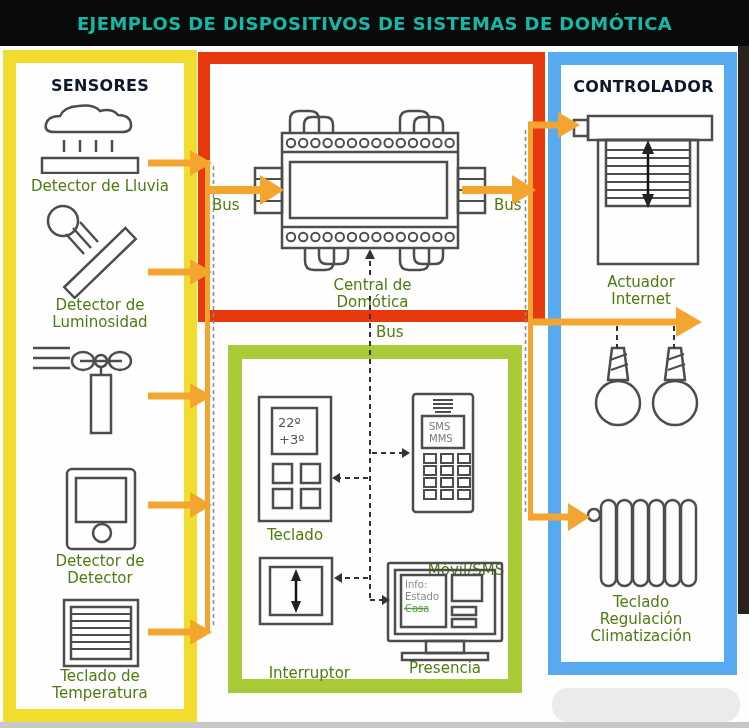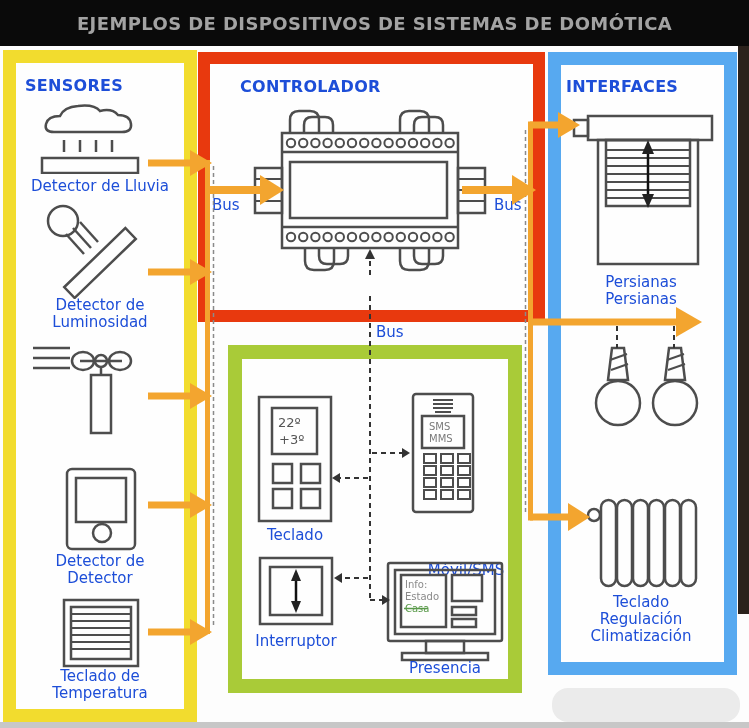--- a/index.html
+++ b/index.html
@@ -1,29 +1,29 @@
 <!DOCTYPE html>
 <html><head>
 <meta charset="utf-8">
 <style>
   html,body{margin:0;padding:0;background:#fff;}
   #stage{position:relative;width:749px;height:728px;overflow:hidden;background:#fdfdfd;
          font-family:"DejaVu Sans",sans-serif;}
   .abs{position:absolute;}
   .box{position:absolute;background:#fefefe;box-sizing:border-box;}
-  .lbl{position:absolute;text-align:center;font-size:15px;line-height:17px;color:#1d4ed8;}
-  .hdr{position:absolute;font-weight:bold;font-size:16px;color:#1d4ed8;letter-spacing:.3px;}
+  .lbl{position:absolute;text-align:center;font-size:15px;line-height:17px;color:#4d7c0f;}
+  .hdr{position:absolute;text-align:center;font-weight:bold;font-size:16px;color:#0f172a;letter-spacing:.3px;}
   svg{display:block;}
   svg .ln{stroke:#4d4d4d;stroke-width:2.5;fill:none;}
   svg .thin{stroke:#4d4d4d;stroke-width:2;fill:none;}
   svg .blk{fill:#222;}
   svg text{font-family:"DejaVu Sans",sans-serif;}
   #titlebar{position:absolute;left:0;top:0;width:749px;height:46px;display:flex;
             align-items:center;justify-content:center;}
-  #titlebar span{color:#a3a3a3;font-weight:bold;font-size:18px;letter-spacing:.4px;}
+  #titlebar span{color:#14b8a6;font-weight:bold;font-size:18px;letter-spacing:.4px;}
 </style>
 </head>
 <body>
 
 <div id="stage">
 
   <div class="abs" style="left:738px;top:44px;width:11px;height:570px;background:#2b221c;"></div>
   <div class="abs" style="left:552px;top:688px;width:188px;height:34px;background:#ebebeb;border-radius:16px;"></div>
   <div class="abs" style="left:0;top:722px;width:749px;height:6px;background:#c7c7c7;"></div>
 
@@ -81,21 +81,20 @@
     <rect class="ln" x="9" y="9" width="60" height="52"></rect>
     <line class="thin" x1="9" y1="16" x2="69" y2="16"></line>
       <line class="thin" x1="9" y1="23" x2="69" y2="23"></line>
     <line class="thin" x1="9" y1="30" x2="69" y2="30"></line>
       <line class="thin" x1="9" y1="37" x2="69" y2="37"></line>
     <line class="thin" x1="9" y1="44" x2="69" y2="44"></line>
       <line class="thin" x1="9" y1="51" x2="69" y2="51"></line>
   </svg>
   <div class="lbl" style="left:45px;top:668px;width:110px;">Teclado de Temperatura</div>
 
-  <div class="hdr" style="left:240px;top:77px;width:260px;">CONTROLADOR</div>
 
   <svg class="abs" style="left:250px;top:100px;" width="250" height="180" viewBox="0 0 250 180">
     <path class="ln" d="M40,33 V20 Q40,11 49,11 H60 Q69,11 69,20 V33"></path>
     <path class="ln" d="M54,33 V25 Q54,17 62,17 H75 Q83,17 83,25 V33"></path>
     <path class="ln" d="M150,33 V20 Q150,11 159,11 H170 Q179,11 179,20 V33"></path>
     <path class="ln" d="M164,33 V25 Q164,17 172,17 H185 Q193,17 193,25 V33"></path>
     <rect class="ln" x="32" y="33" width="176" height="115"></rect>
     <line class="ln" x1="32" y1="52" x2="208" y2="52"></line>
     <line class="ln" x1="32" y1="127" x2="208" y2="127"></line>
     <rect class="ln" x="40" y="62" width="157" height="56"></rect>
@@ -136,25 +135,26 @@
         <circle cx="175.2" cy="137" r="4.2"></circle>
         <circle cx="187.4" cy="137" r="4.2"></circle>
         <circle cx="199.6" cy="137" r="4.2"></circle>
     </g>
     <path class="ln" d="M55,148 V161 Q55,170 64,170 H75 Q84,170 84,161 V148"></path>
     <path class="ln" d="M69,148 V156 Q69,164 77,164 H90 Q98,164 98,156 V148"></path>
     <path class="ln" d="M150,148 V161 Q150,170 159,170 H170 Q179,170 179,161 V148"></path>
     <path class="ln" d="M164,148 V156 Q164,164 172,164 H185 Q193,164 193,156 V148"></path>
   </svg>
 
+  <div class="lbl" style="left:300px;top:277px;width:145px;">Central de Domótica</div>
   <div class="lbl" style="left:212px;top:197px;width:40px;text-align:left;">Bus</div>
   <div class="lbl" style="left:494px;top:197px;width:40px;text-align:left;">Bus</div>
   <div class="lbl" style="left:376px;top:324px;width:40px;text-align:left;">Bus</div>
 
-  <div class="hdr" style="left:566px;top:77px;width:155px;">INTERFACES</div>
+  <div class="hdr" style="left:566px;top:77px;width:155px;">CONTROLADOR</div>
 
   <svg class="abs" style="left:572px;top:112px;" width="146" height="158" viewBox="0 0 146 158">
     <rect class="ln" x="2" y="8" width="14" height="16"></rect>
     <rect class="ln" x="16" y="4" width="124" height="24"></rect>
     <rect class="ln" x="26" y="28" width="100" height="124"></rect>
     <rect class="ln" x="34" y="28" width="84" height="66"></rect>
     <g class="thin">
       <line x1="34" y1="38" x2="118" y2="38"></line>
         <line x1="34" y1="46" x2="118" y2="46"></line>
       <line x1="34" y1="54" x2="118" y2="54"></line>
@@ -162,21 +162,21 @@
       <line x1="34" y1="70" x2="118" y2="70"></line>
         <line x1="34" y1="78" x2="118" y2="78"></line>
       <line x1="34" y1="86" x2="118" y2="86"></line>
     </g>
     <g>
       <line x1="76" y1="36" x2="76" y2="88" stroke="#111" stroke-width="2.5"></line>
       <polygon class="blk" points="76,28 70,42 82,42"></polygon>
       <polygon class="blk" points="76,96 70,82 82,82"></polygon>
     </g>
   </svg>
-  <div class="lbl" style="left:596px;top:274px;width:90px;">Persianas Persianas</div>
+  <div class="lbl" style="left:596px;top:274px;width:90px;">Actuador Internet</div>
 
   <svg class="abs" style="left:585px;top:346px;" width="120" height="84" viewBox="0 0 120 84">
     <g>
       <path class="ln" d="M27,2 L39,2 L43,34 L23,34 Z"></path>
       <line class="thin" x1="25" y1="14" x2="42" y2="8"></line>
       <line class="thin" x1="26" y1="24" x2="43" y2="18"></line>
       <circle class="ln" cx="33" cy="57" r="22"></circle>
     </g>
     <g>
       <path class="ln" d="M84,2 L96,2 L100,34 L80,34 Z"></path>
@@ -240,21 +240,21 @@
 
   <svg class="abs" style="left:257px;top:555px;" width="78" height="72" viewBox="0 0 78 72">
     <rect class="ln" x="3" y="3" width="72" height="66"></rect>
     <rect class="ln" x="13" y="12" width="52" height="48"></rect>
     <g>
       <line x1="39" y1="22" x2="39" y2="50" stroke="#111" stroke-width="2.5"></line>
       <polygon class="blk" points="39,14 34,26 44,26"></polygon>
       <polygon class="blk" points="39,58 34,46 44,46"></polygon>
     </g>
   </svg>
-  <div class="lbl" style="left:242px;top:633px;width:108px;">Interruptor</div>
+  <div class="lbl" style="left:242px;top:665px;width:108px;text-align:right;">Interruptor</div>
 
   <svg class="abs" style="left:386px;top:560px;" width="120" height="102" viewBox="0 0 120 102">
     <rect class="ln" x="2" y="3" width="114" height="78" rx="2"></rect>
     <rect class="ln" x="9" y="10" width="100" height="64"></rect>
     <rect class="ln" x="15" y="15" width="45" height="52"></rect>
     <text x="19" y="28" font-size="10" fill="#8a8a8a">Info:</text>
     <text x="19" y="40" font-size="10" fill="#8a8a8a">Estado</text>
     <text x="19" y="52" font-size="10" fill="#5a9a4a">Casa</text>
     <line x1="18" y1="48.5" x2="42" y2="48.5" stroke="#5a9a4a" stroke-width="1.5"></line>
     <rect class="ln" x="66" y="15" width="30" height="26"></rect>

